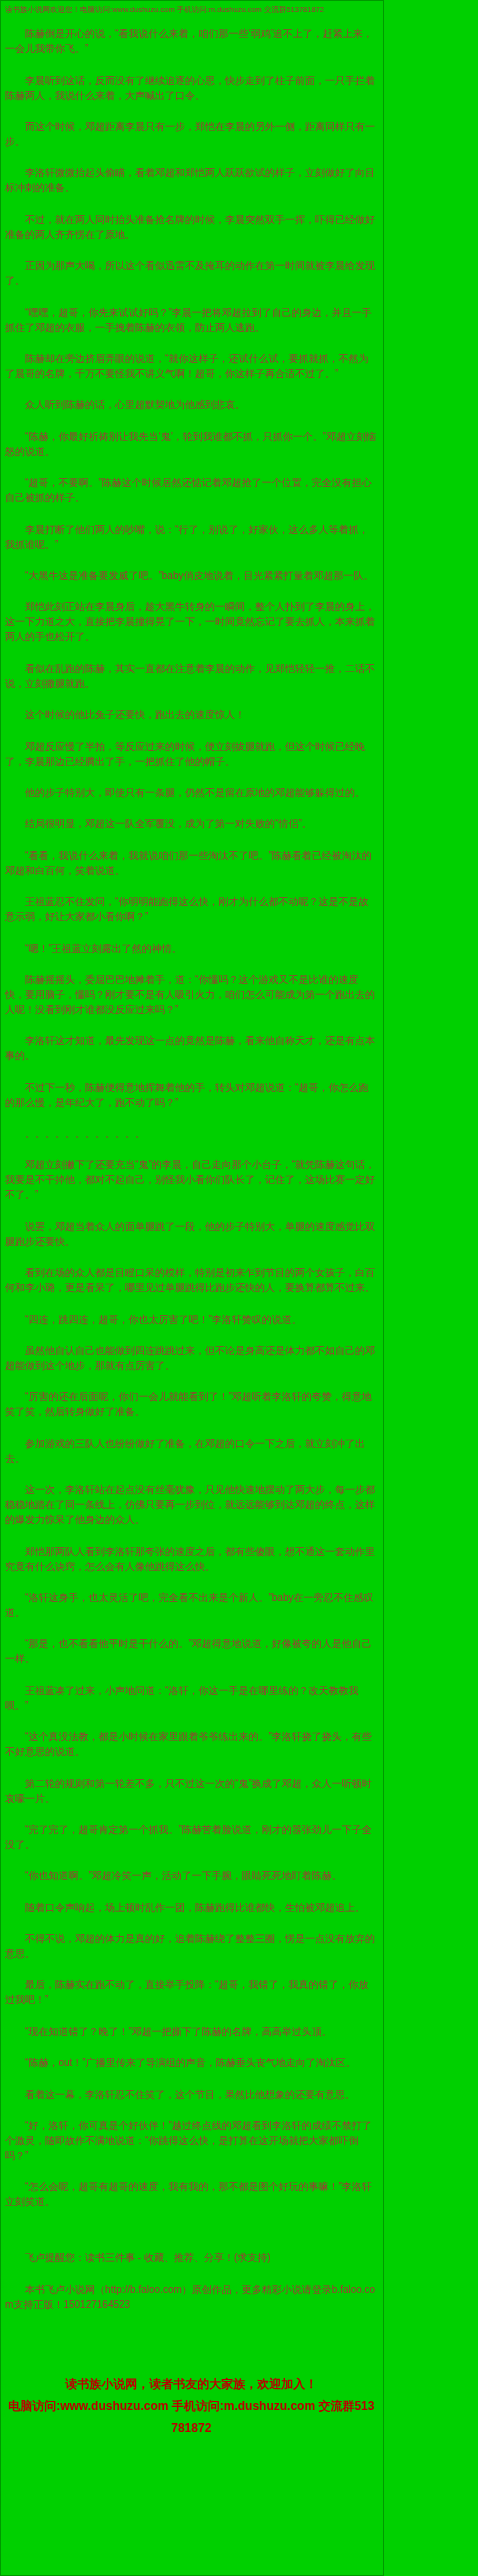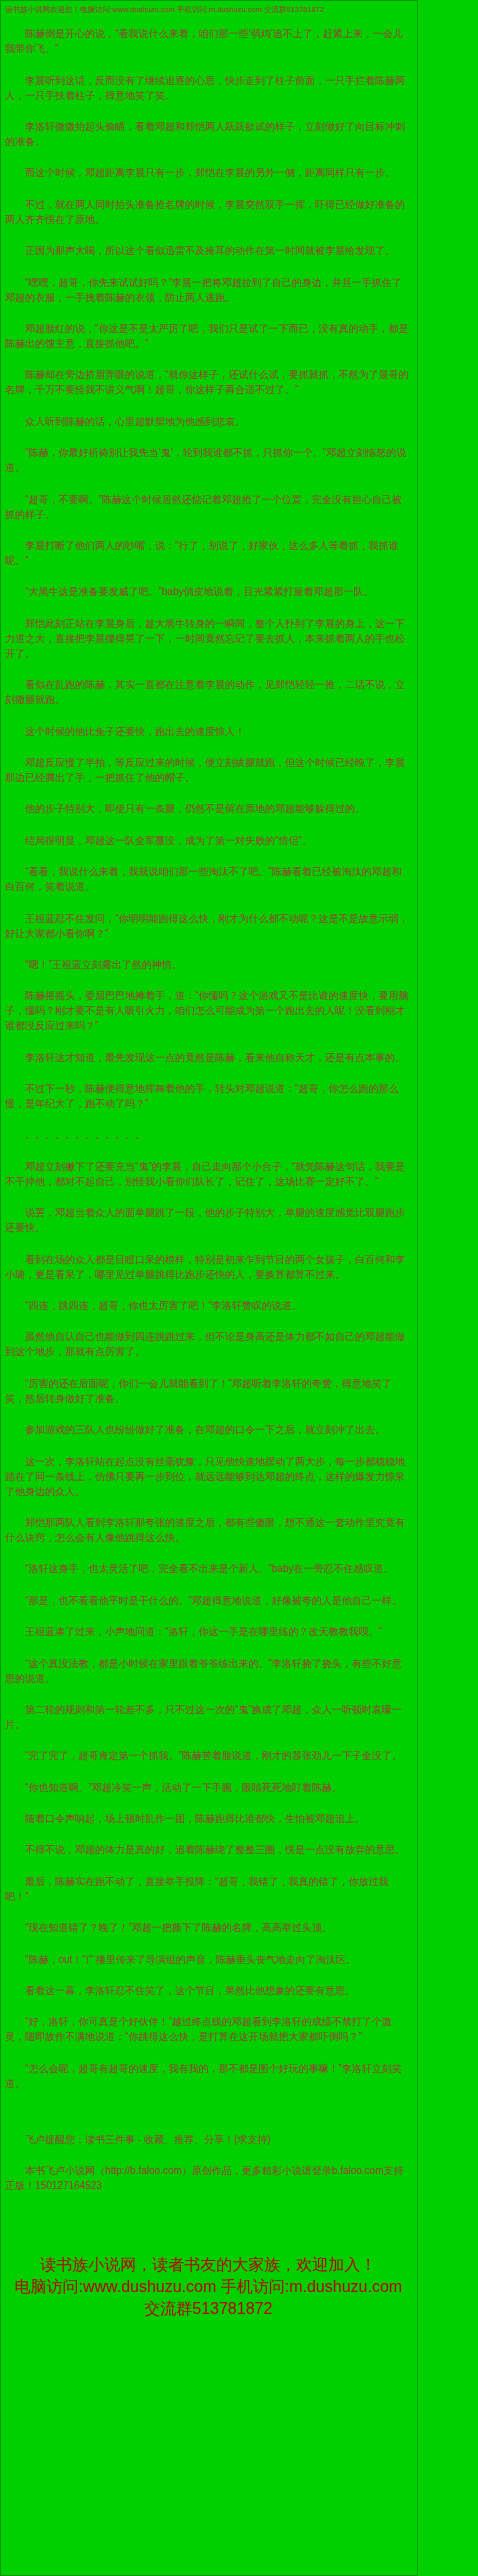--- a/index.html
+++ b/index.html
@@ -4,21 +4,21 @@
 <style>
   html, body {
     margin: 0;
     padding: 0;
   }
   body {
     background: var(--background, #00D000);
     font-family: "Liberation Sans", "DejaVu Sans", sans-serif;
   }
   .page {
-    width: 418px;
+    width: 384px;
     min-height: 2576px;
     box-sizing: border-box;
     border: 0.7px solid var(--border, #009900);
     padding: 4.1px 5.5px 27px 4.1px;
   }
   .top-notice {
     font-size: 7.5px;
     line-height: 10.2px;
     color: var(--text, #A33636);
     margin: 0 0 11px 0;
@@ -36,43 +36,42 @@
     margin-top: 41px;
   }
   .faloo-source {
     margin-bottom: 0;
   }
   .footer {
     margin-top: 61px;
     text-align: center;
   }
   .footer-line {
-    font-size: 16px;
-    font-weight: normal;
+    font-size: 12px;
+    font-weight: bold;
     color: var(--footer_text, #BB0000);
     line-height: 22px;
     word-break: break-all;
   }
 </style>
 </head>
 <body>
 
 <div class="page">
 
   <div class="top-notice">读书族小说网欢迎您！电脑访问:www.dushuzu.com 手机访问:m.dushuzu.com 交流群513781872</div>
 
   <div class="novel-body">
       <p class="para">陈赫倒是开心的说，“看我说什么来着，咱们那一些‘弱鸡’追不上了，赶紧上来，一会儿我带你飞。”</p>
-      <p class="para">李晨听到这话，反而没有了继续追逐的心思，快步走到了柱子前面，一只手拦着陈赫两人，一只手扶着柱子，得意地笑了笑。</p>
+      <p class="para">李晨听到这话，反而没有了继续追逐的心思，快步走到了柱子前面，一只手拦着陈赫两人，我说什么来着，大声喊出了口令。</p>
+      <p class="para">而这个时候，邓超距离李晨只有一步，郑恺在李晨的另外一侧，距离同样只有一步。</p>
       <p class="para">李洛轩微微抬起头偷瞄，看着邓超和郑恺两人跃跃欲试的样子，立刻做好了向目标冲刺的准备。</p>
-      <p class="para">而这个时候，邓超距离李晨只有一步，郑恺在李晨的另外一侧，距离同样只有一步。</p>
       <p class="para">不过，就在两人同时抬头准备抢名牌的时候，李晨突然双手一挥，吓得已经做好准备的两人齐齐愣在了原地。</p>
       <p class="para">正因为那声大喝，所以这个看似迅雷不及掩耳的动作在第一时间就被李晨给发现了。</p>
       <p class="para">“嘿嘿，超哥，你先来试试好吗？”李晨一把将邓超拉到了自己的身边，并且一手抓住了邓超的衣服，一手拽着陈赫的衣领，防止两人逃跑。</p>
-      <p class="para">邓超脸红的说，“你这是不是太严厉了吧，我们只是试了一下而已，没有真的动手，都是陈赫出的馊主意，直接抓他吧。”</p>
       <p class="para">陈赫却在旁边挤眉弄眼的说道，“就你这样子，还试什么试，要抓就抓，不然为了晨哥的名牌，千万不要怪我不讲义气啊！超哥，你这样子再合适不过了。”</p>
       <p class="para">众人听到陈赫的话，心里超默契地为他感到悲哀。</p>
       <p class="para">“陈赫，你最好祈祷别让我先当‘鬼’，轮到我谁都不抓，只抓你一个。”邓超立刻恼怒的说道。</p>
       <p class="para">“超哥，不要啊。”陈赫这个时候居然还惦记着邓超抢了一个位置，完全没有担心自己被抓的样子。</p>
       <p class="para">李晨打断了他们两人的吵嘴，说：“行了，别说了，好家伙，这么多人等着抓，我抓谁呢。”</p>
       <p class="para">“大黑牛这是准备要发威了吧。”baby俏皮地说着，目光紧紧打量着邓超那一队。</p>
       <p class="para">郑恺此刻正站在李晨身后，趁大黑牛转身的一瞬间，整个人扑到了李晨的身上，这一下力道之大，直接把李晨撞得晃了一下，一时间竟然忘记了要去抓人，本来抓着两人的手也松开了。</p>
       <p class="para">看似在乱跑的陈赫，其实一直都在注意着李晨的动作，见郑恺轻轻一推，二话不说，立刻撒腿就跑。</p>
       <p class="para">这个时候的他比兔子还要快，跑出去的速度惊人！</p>
       <p class="para">邓超反应慢了半拍，等反应过来的时候，便立刻拔腿就跑，但这个时候已经晚了，李晨那边已经腾出了手，一把抓住了他的帽子。</p>

